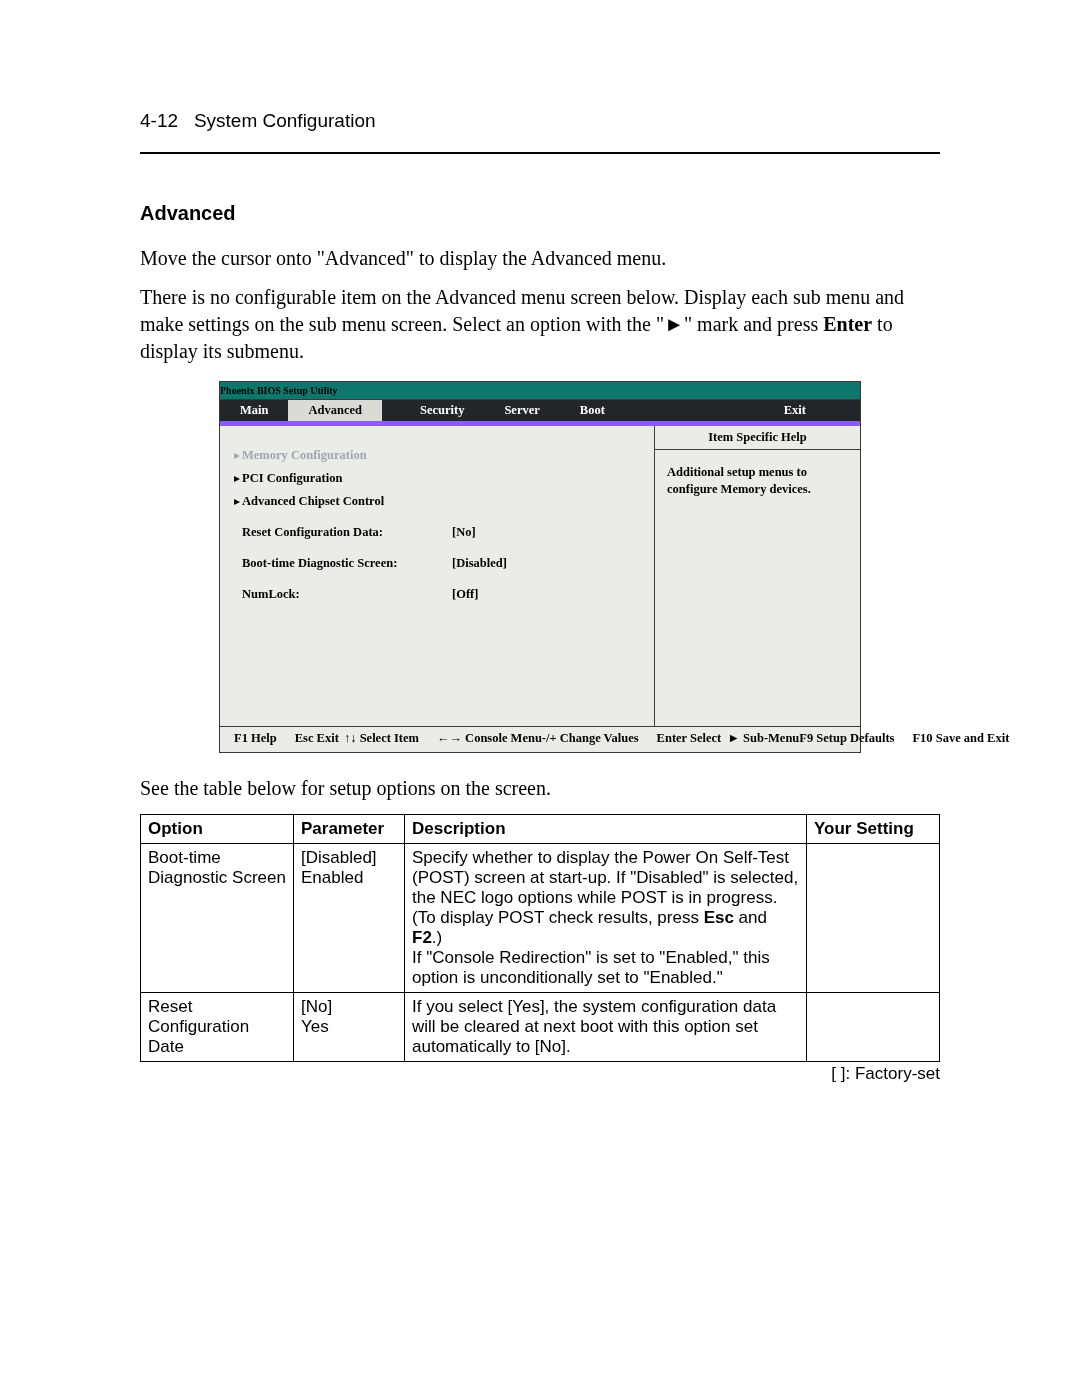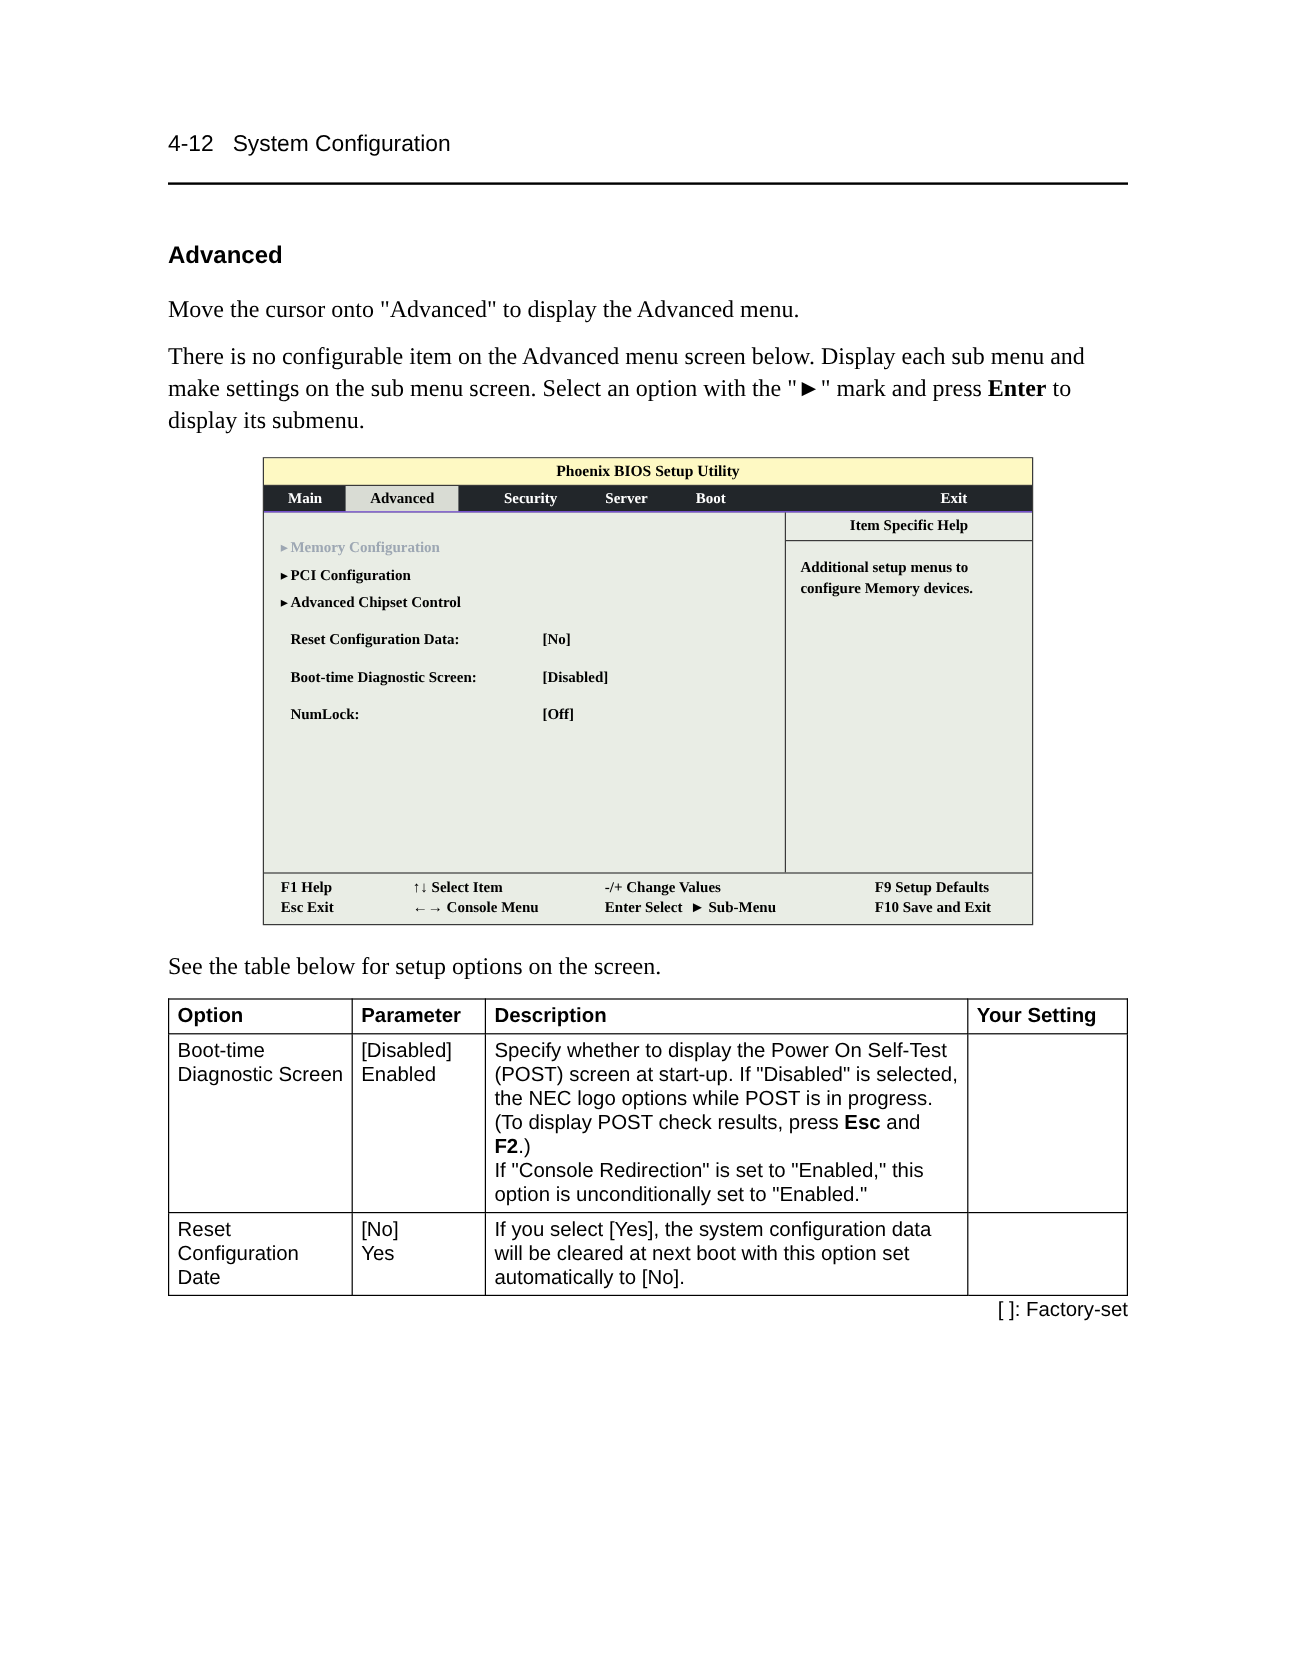--- a/index.html
+++ b/index.html
@@ -41,34 +41,33 @@
     justify-content: center;
     margin: 16px 0 22px 0;
   }
   .bios {
     width: 640px;
     border: 1px solid #3a3a3a;
     background: #e9ede5;
     font-family: "Times New Roman", Times, serif;
   }
   .bios-title {
-    text-align: center;
-    font-weight: bold;
-    font-size: 13px;
+    font-weight: bold;
+    font-size: 10px;
     padding: 3px 0;
     border-bottom: 1px solid #3a3a3a;
-    background: #fef9c3;
+    background: #0f766e;
   }
   .bios-tabs {
     display: flex;
     background: #22262a;
     color: #fff;
     font-weight: bold;
     font-size: 12.5px;
-    border-bottom: 1px solid #8b5cf6;
+    border-bottom: 5px solid #8b5cf6;
   }
   .bios-tab {
     padding: 3px 20px 3px 20px;
   }
   .bios-tab.active {
     background: #d9dcd4;
     color: #000;
   }
   .bios-body {
     display: flex;
@@ -120,22 +119,22 @@
   }
   .bios-footer {
     display: flex;
     font-size: 12.5px;
     font-weight: bold;
     padding: 4px 14px 6px 14px;
     color: #000;
   }
   .bios-f-col {
     display: flex;
-    flex-direction: column;
-    gap: 2px;
+    flex-direction: row;
+    gap: 18px;
   }
   .bios-f-col span {
     white-space: nowrap;
   }
   .bios-f1 { flex: 0 0 110px; }
   .bios-f2 { flex: 0 0 160px; }
   .bios-f3 { flex: 0 0 225px; }
   .bios-f4 { flex: 1; }
 
   

